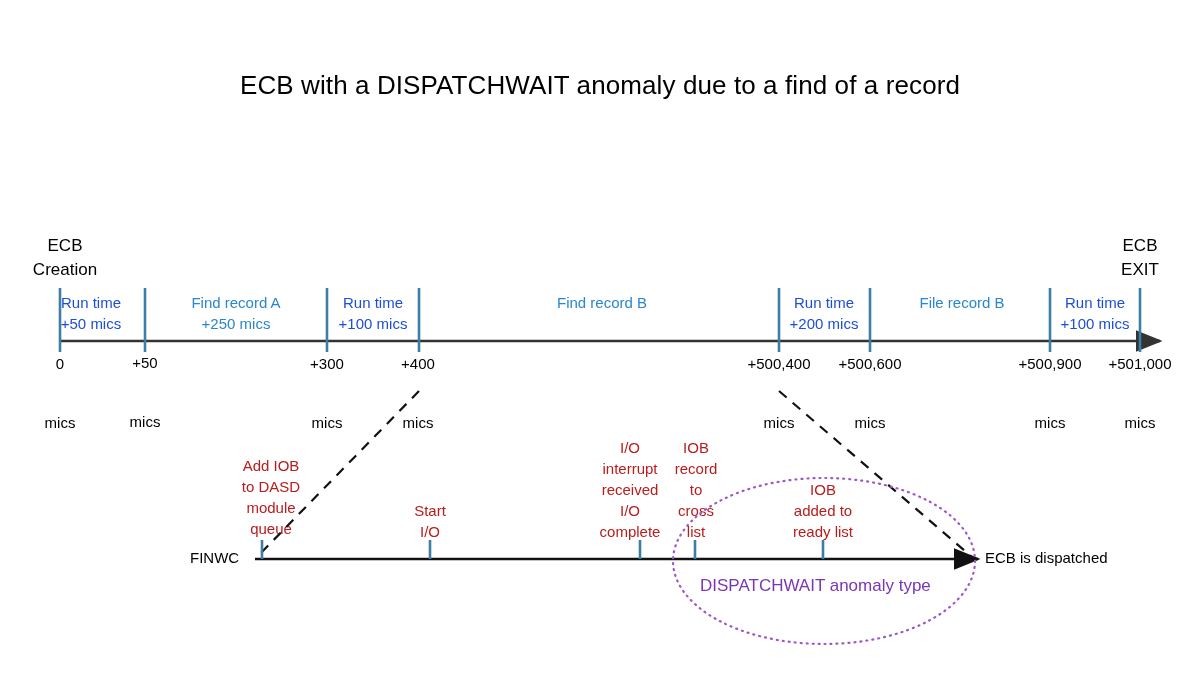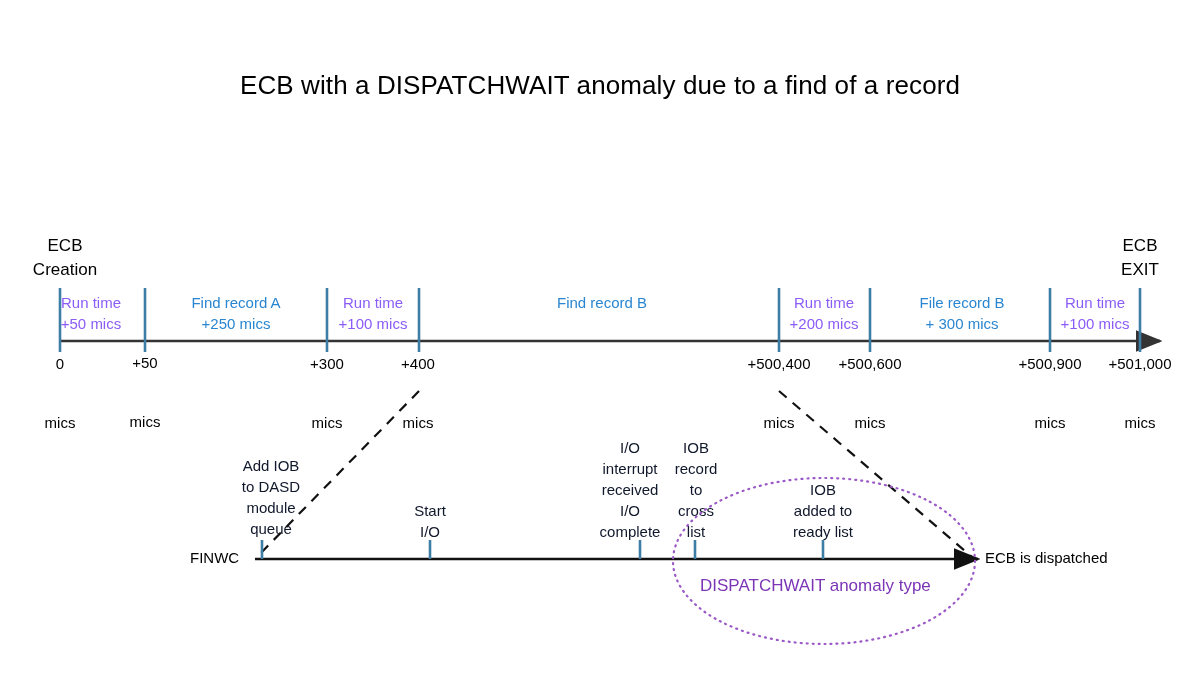--- a/index.html
+++ b/index.html
@@ -31,38 +31,38 @@
 
   
   .seg{
     position:absolute;
     text-align:center;
     font-size:15px;line-height:21px;
     white-space:nowrap;
   }
   .seg .l1{display:block;}
   .seg .l2{display:block;}
-  .seg.green{color:#8b5cf6;}
+  .seg.green{color:#1d4ed8;}
   .seg.blue{color:#2a86d0;}
 
   
   .tlab{
     position:absolute;
     text-align:center;
     font-size:15px;line-height:22px;color:#000;
     white-space:nowrap;
   }
   .tlab .v{display:block;}
   .tlab .u{display:block;margin-top:37px;}
 
   
   .ev{
     position:absolute;
     text-align:center;
-    font-size:15px;line-height:21px;color:#0f172a;
+    font-size:15px;line-height:21px;color:#b91c1c;
     white-space:nowrap;
   }
   .ev span{display:block;}
 
   .plain{
     position:absolute;
     font-size:15px;color:#000;white-space:nowrap;
   }
   #finwc{left:190px;top:549px;}
   #dispatched{left:985px;top:549px;}
@@ -103,21 +103,20 @@
   </div>
   <div class="seg blue" style="left:428px;top:292px;width:348px;">
     <span class="l1">Find record B</span>
   </div>
   <div class="seg green" style="left:781px;top:292px;width:86px;">
     <span class="l1">Run time</span>
     <span class="l2">+200 mics</span>
   </div>
   <div class="seg blue" style="left:878px;top:292px;width:168px;">
     <span class="l1">File record B</span>
-    <span class="l2">+ 300 mics</span>
   </div>
   <div class="seg green" style="left:1052px;top:292px;width:86px;">
     <span class="l1">Run time</span>
     <span class="l2">+100 mics</span>
   </div>
 
   <div class="tlab" style="left:20px;top:353px;width:80px;">
     <span class="v">0</span>
     <span class="u">mics</span>
   </div>

